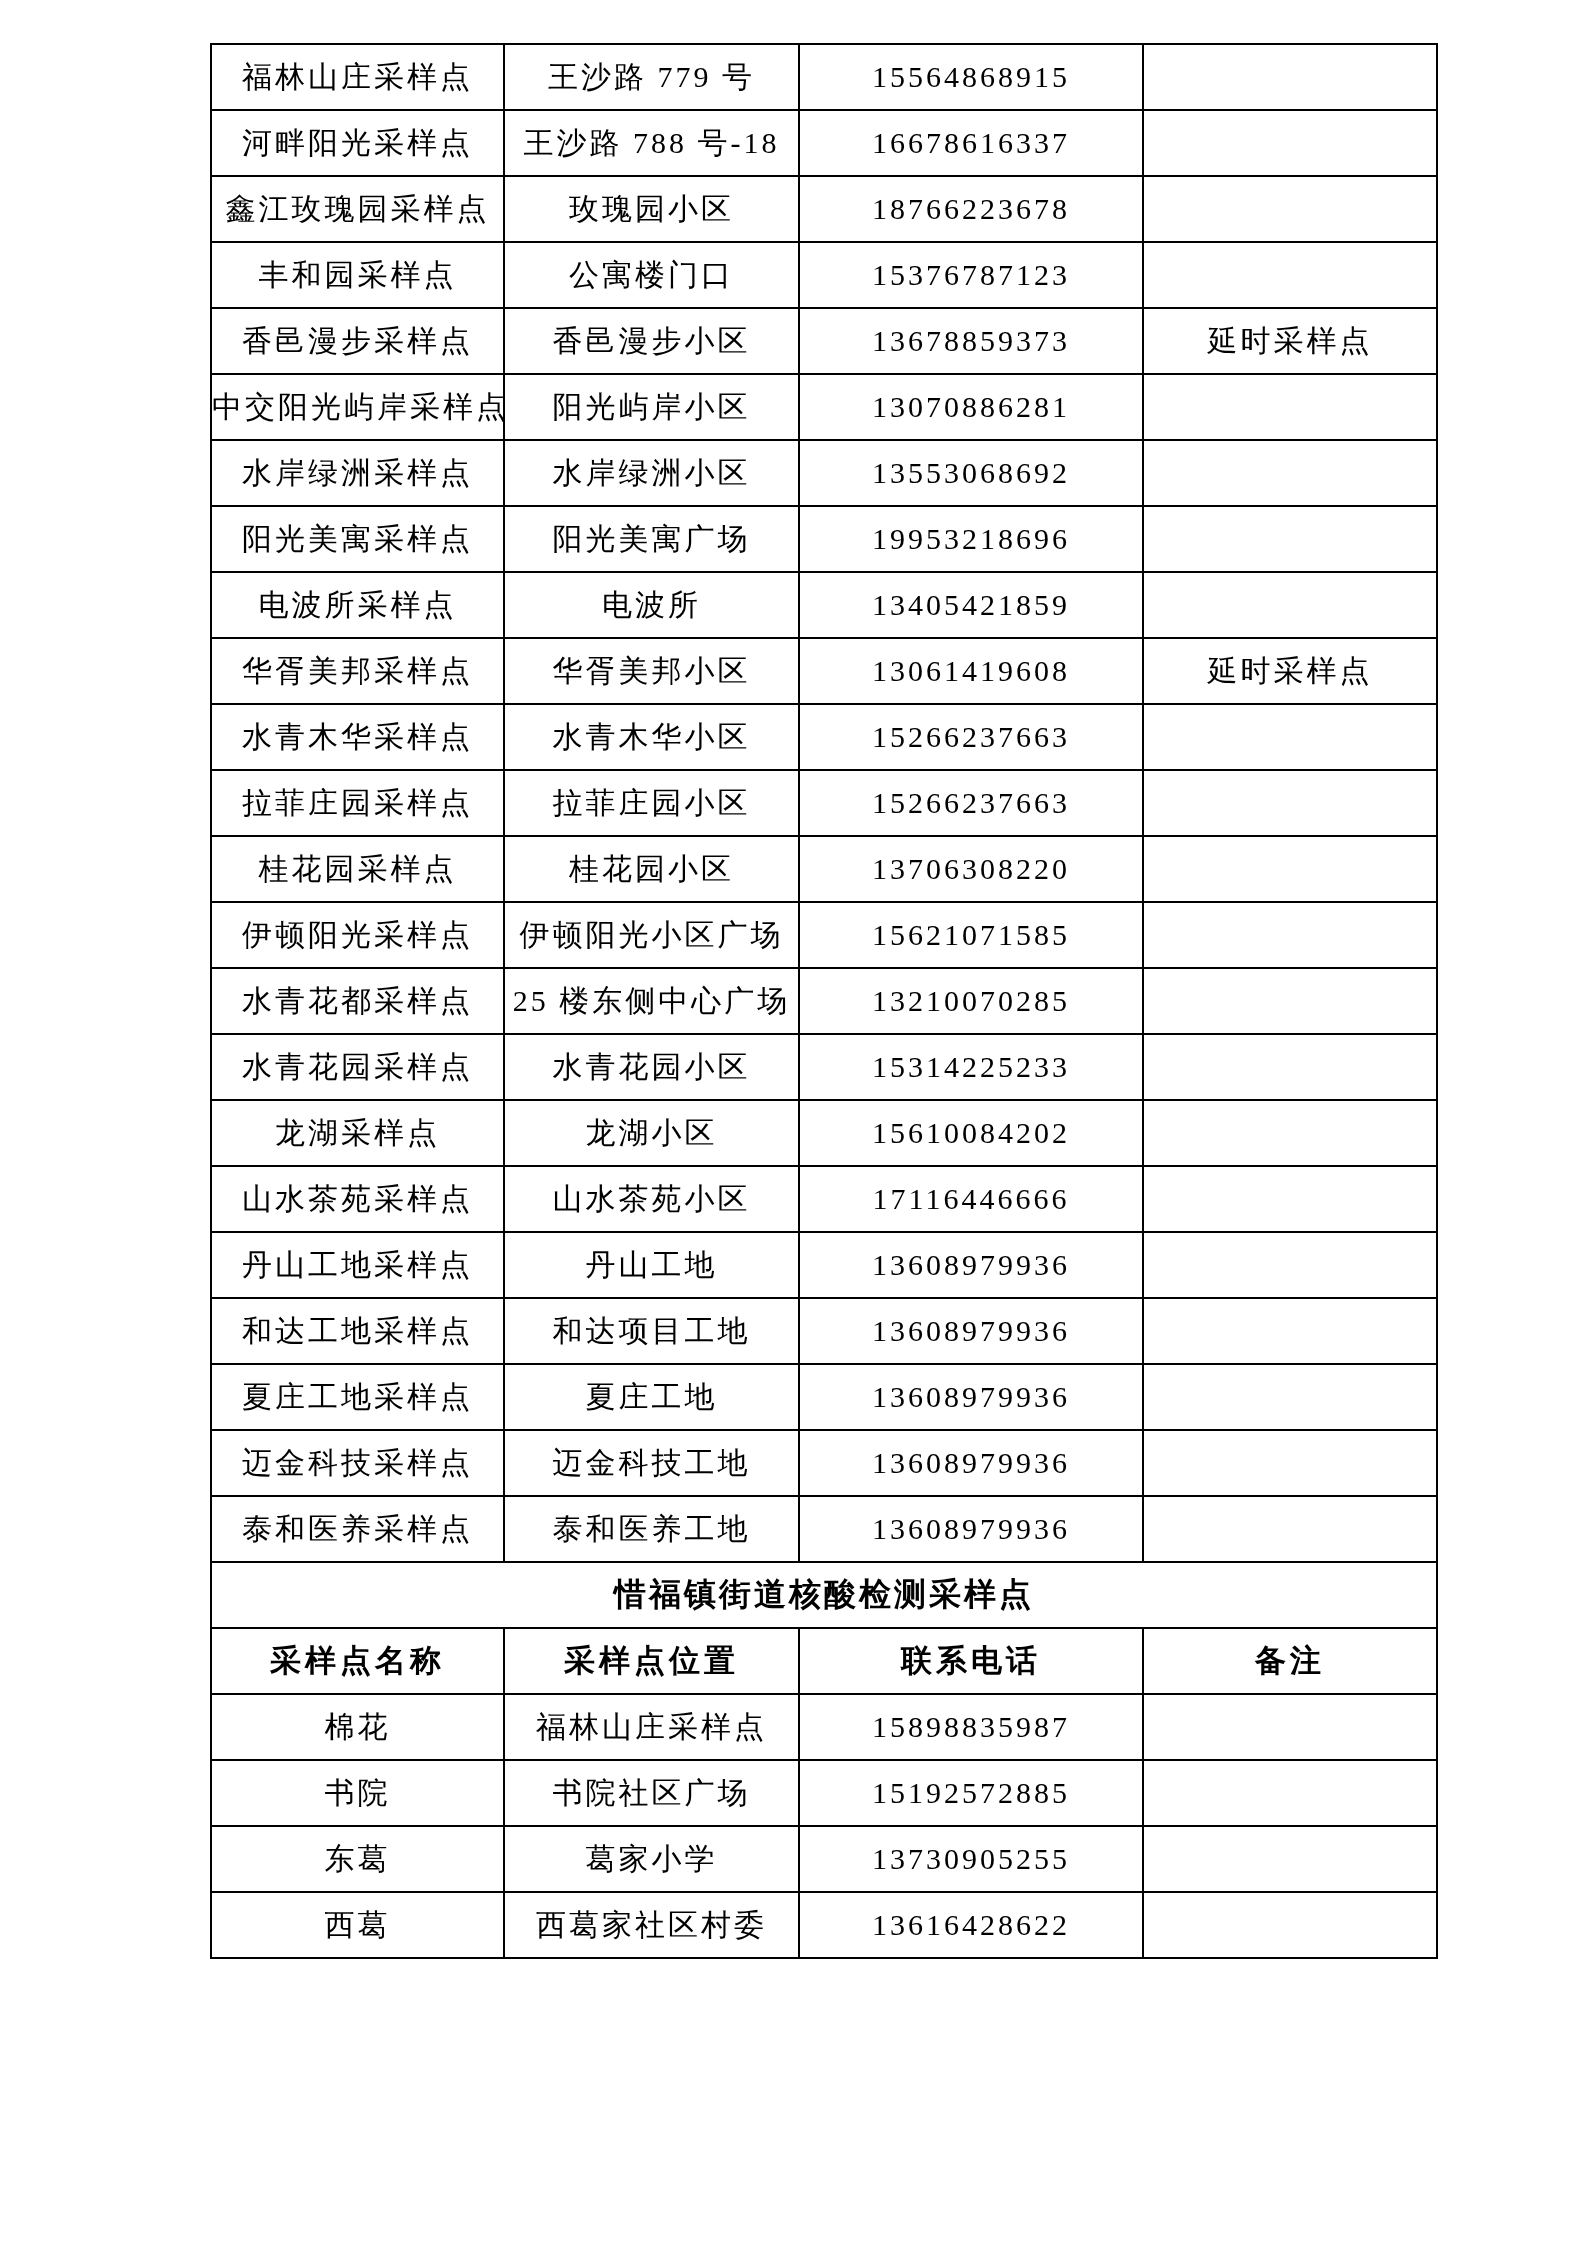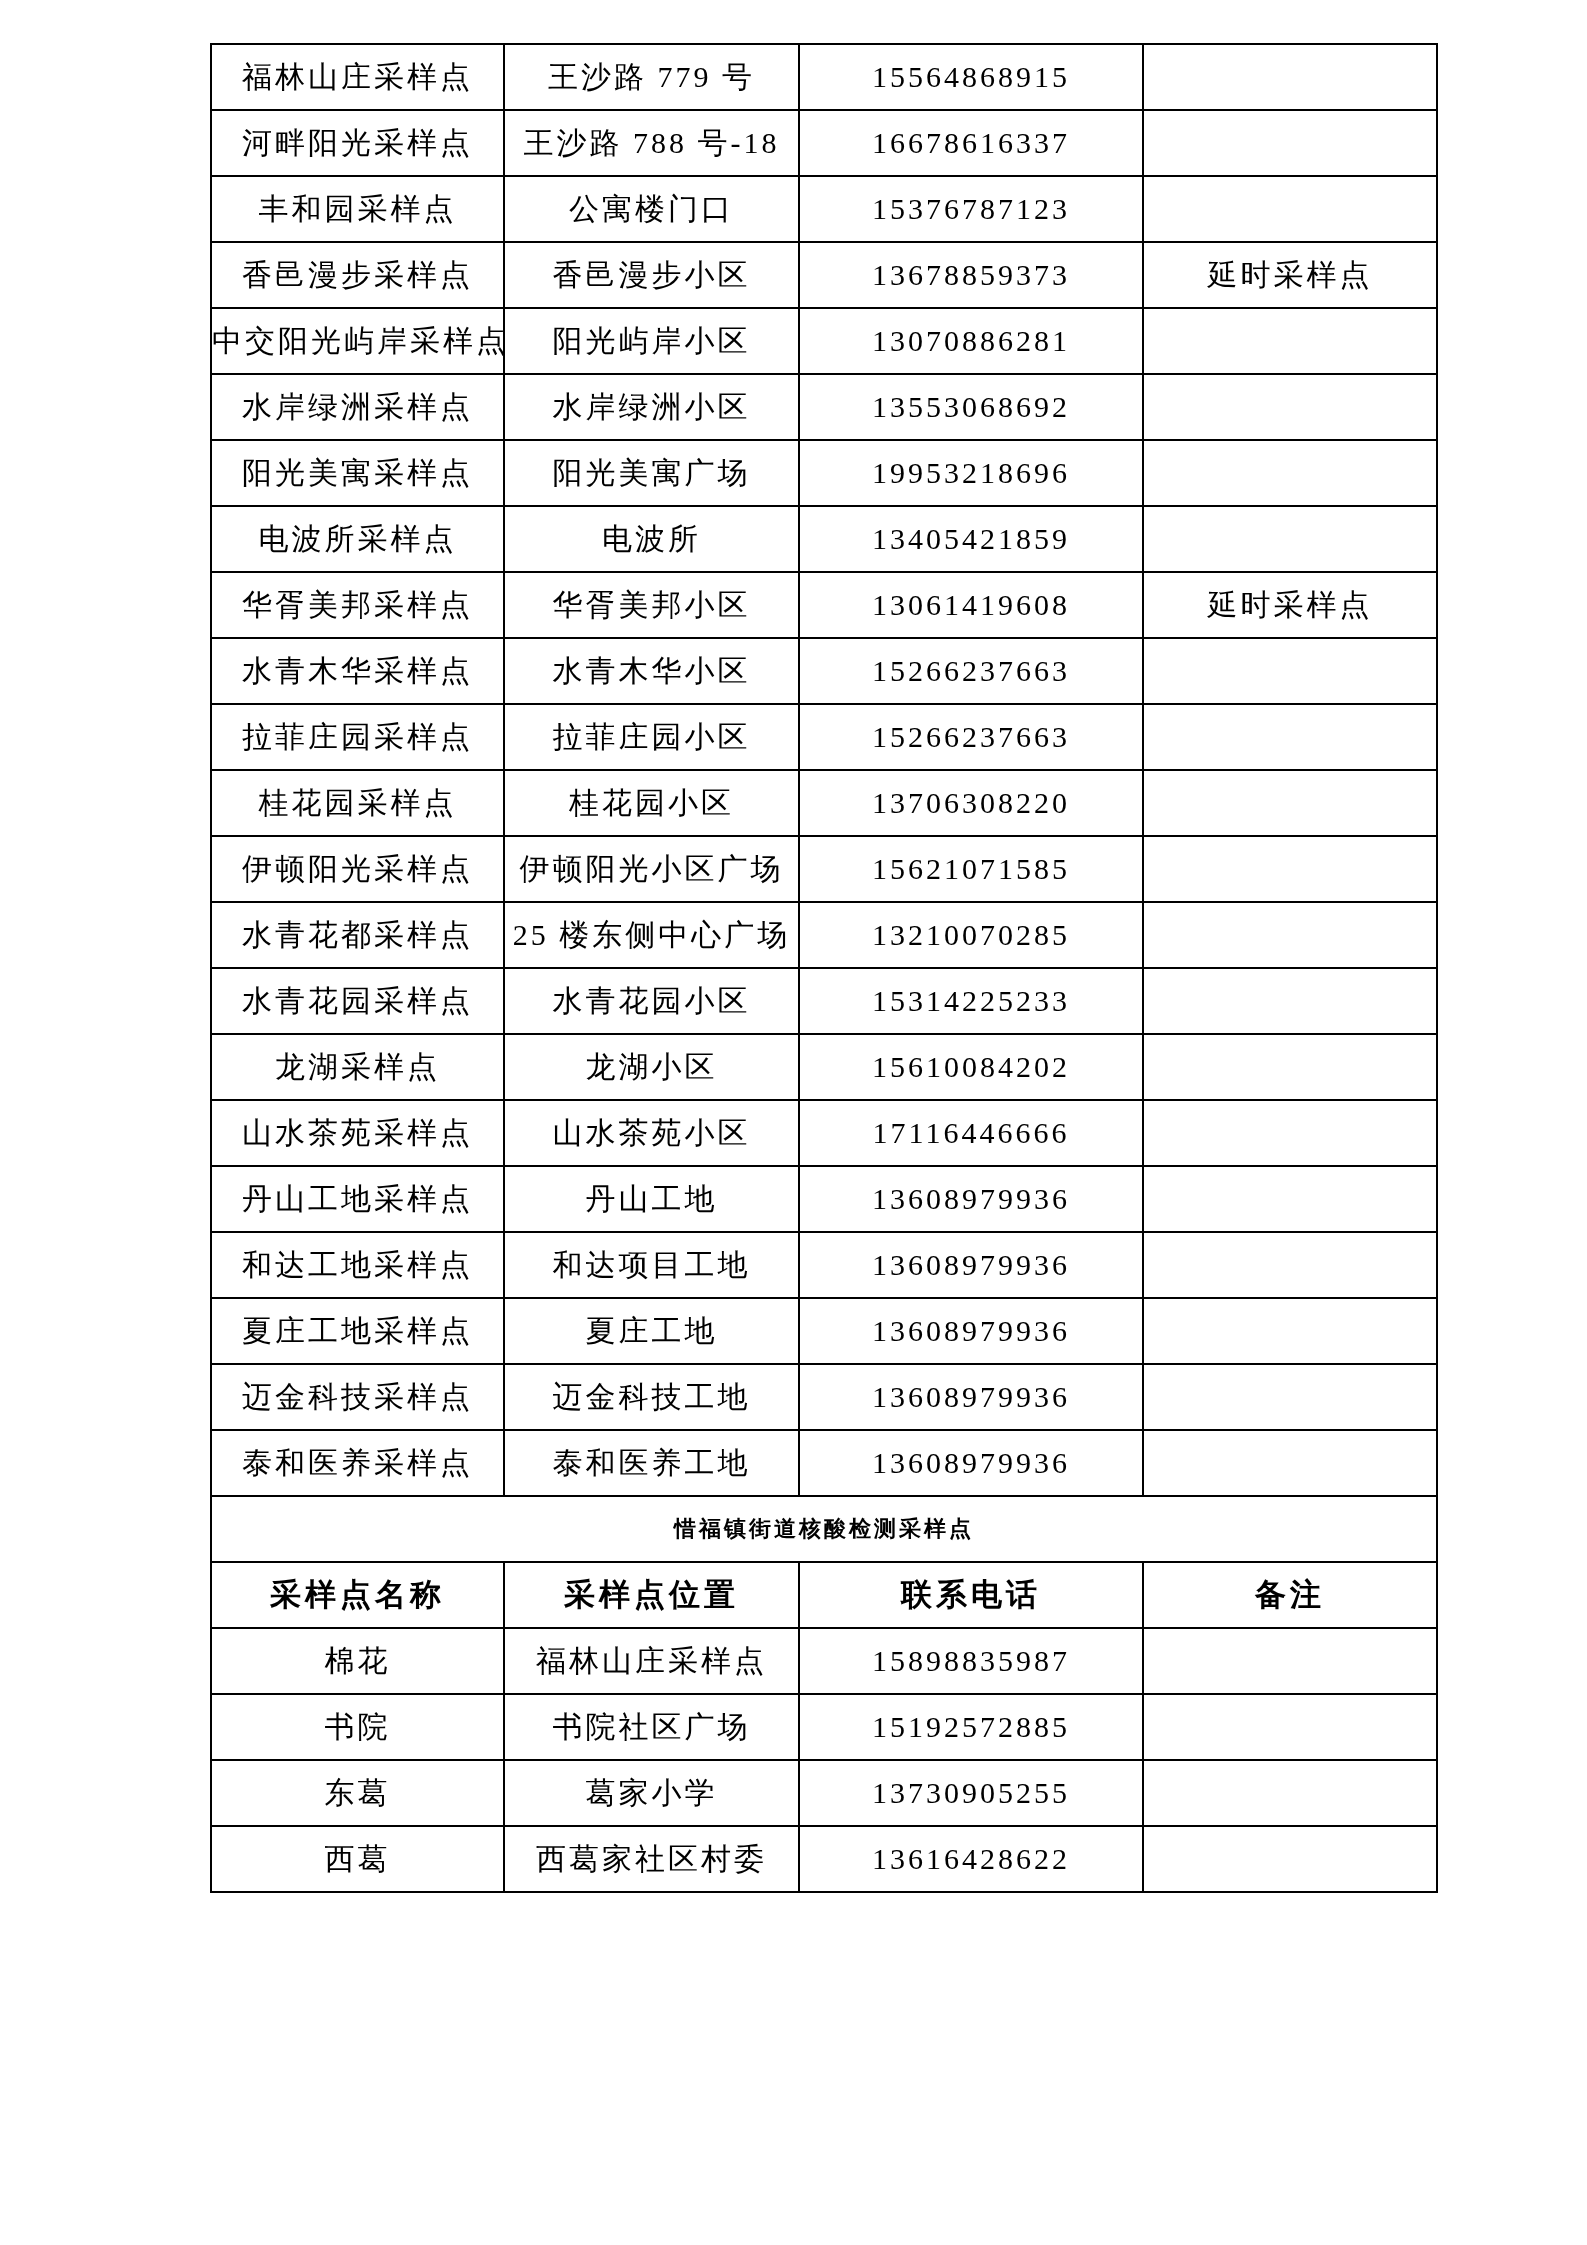--- a/index.html
+++ b/index.html
@@ -13,21 +13,21 @@
   }
   table.sampling td {
     border:2px solid #000;
     height:66px;
     text-align:center; vertical-align:middle;
     font-size:30px; font-weight:400;
     letter-spacing:3px;
     overflow:hidden; white-space:nowrap;
   }
   td.c-phone { letter-spacing:1px; font-size:31px; }
-  tr.section-title-row td { font-weight:700; font-size:22px; letter-spacing:3px;margin-left:8px; }
+  tr.section-title-row td { font-weight:700; font-size:32px; letter-spacing:3px;margin-left:8px; }
   tr.col-header-row td { font-weight:700; font-size:31px; letter-spacing:4px; }
 
   .page-number {
     position:absolute; left:1312px; top:2088px;
     font-size:34px; letter-spacing:1px; color:#1a1a1a;
   }
 </style>
 </head>
 <body>
 
@@ -47,20 +47,26 @@
           <td class="c-phone">15564868915</td>
           <td class="c-remark"></td>
         </tr>
         <tr>
           <td class="c-name">河畔阳光采样点</td>
           <td class="c-loc">王沙路 788 号-18</td>
           <td class="c-phone">16678616337</td>
           <td class="c-remark"></td>
         </tr>
         <tr>
+          <td class="c-name">鑫江玫瑰园采样点</td>
+          <td class="c-loc">玫瑰园小区</td>
+          <td class="c-phone">18766223678</td>
+          <td class="c-remark"></td>
+        </tr>
+        <tr>
           <td class="c-name">丰和园采样点</td>
           <td class="c-loc">公寓楼门口</td>
           <td class="c-phone">15376787123</td>
           <td class="c-remark"></td>
         </tr>
         <tr>
           <td class="c-name">香邑漫步采样点</td>
           <td class="c-loc">香邑漫步小区</td>
           <td class="c-phone">13678859373</td>
           <td class="c-remark">延时采样点</td>

